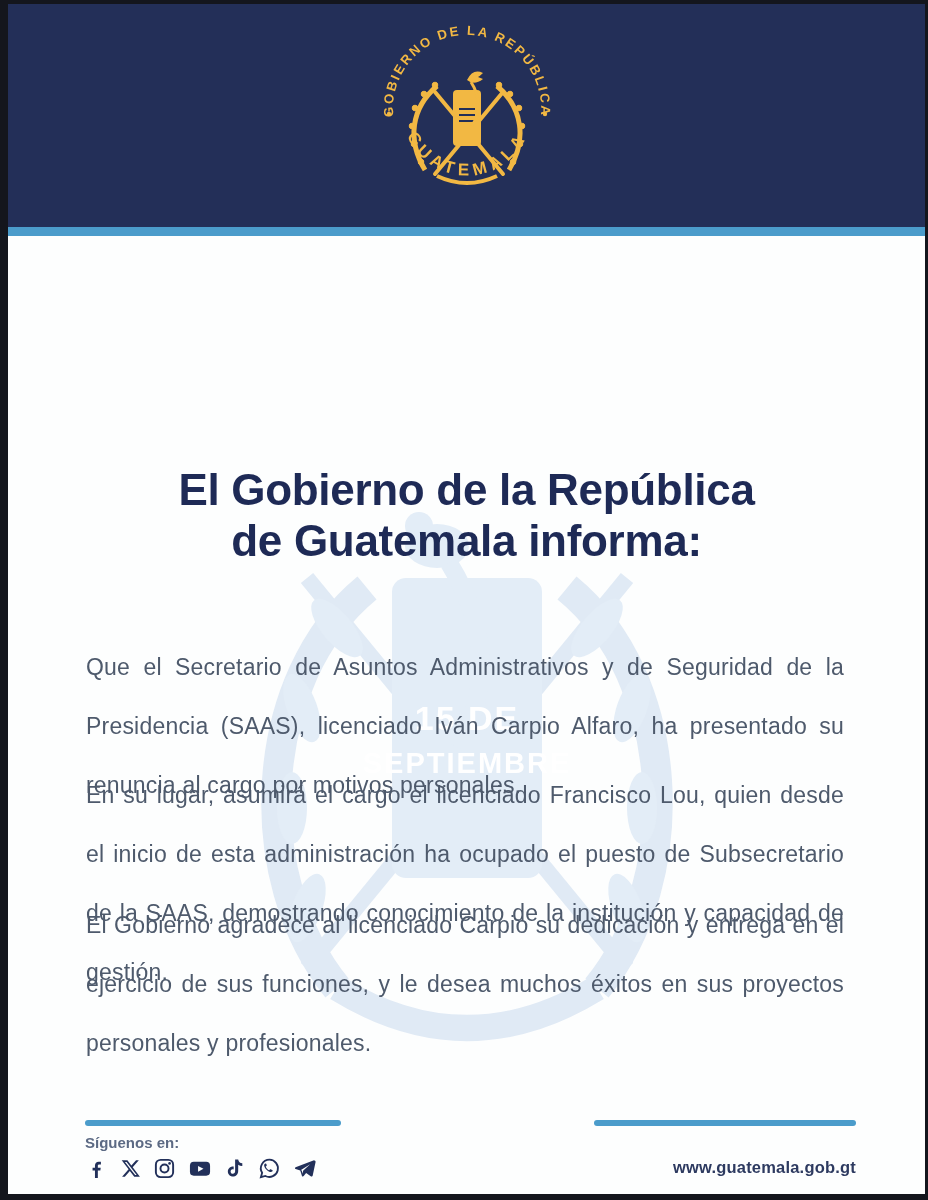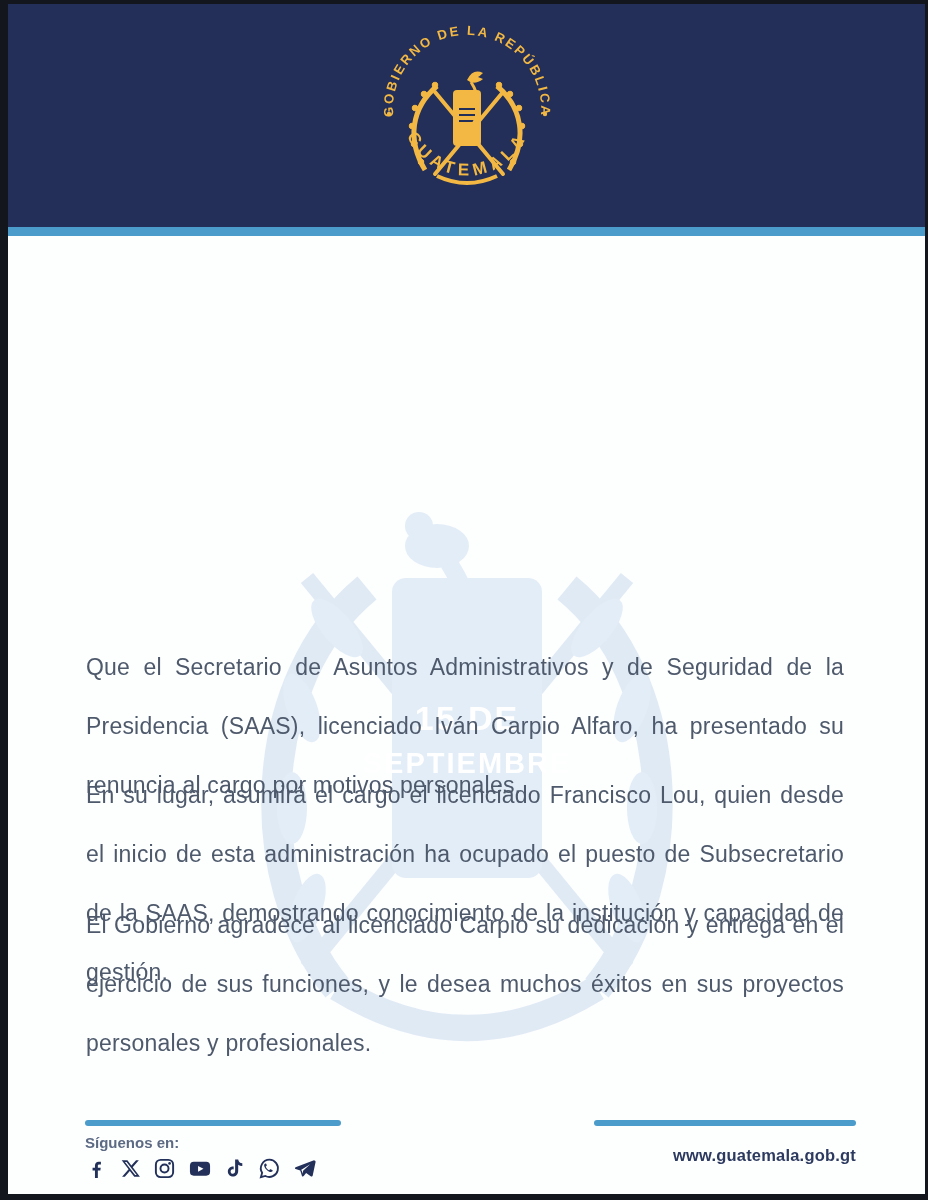--- a/index.html
+++ b/index.html
@@ -40,21 +40,21 @@
   .para-1{top:390px;}
   .para-2{top:518px;}
   .para-3{top:648px;}
   .footer-left{position:absolute;left:77px;top:884px;width:256px;}
   .footer-right{position:absolute;right:69px;top:884px;width:262px;text-align:right;}
   .rule{height:6px;background:#4b9ccb;border-radius:3px;}
   .follow-label{margin-top:8px;font-size:15px;font-weight:600;color:#5c6a84;}
   .icons-row{margin-top:6px;display:flex;gap:11px;align-items:center;color:#22305a;}
   .icons-row svg{display:block;}
   .site-link{
-    display:inline-block;margin-top:20px;font-size:16.5px;font-weight:700;
+    display:inline-block;margin-top:32px;font-size:16.5px;font-weight:700;
     color:#2d3a60;text-decoration:none;letter-spacing:.2px;text-align:center;
   }
 </style>
 </head>
 <body>
 
 <header class="masthead">
   <svg class="logo-svg" width="180" height="180" viewBox="0 0 172 180" xmlns="http://www.w3.org/2000/svg" xmlns:xlink="http://www.w3.org/1999/xlink">
     <defs>
       <path id="arcTop" d="M 14,102 A 74,74 0 1 1 158,102"></path>
@@ -136,20 +136,22 @@
     </g>
     <path d="M262 135 C 302 200 302 262 272 320" stroke="#e3edf7" stroke-width="18" fill="none"></path>
     <text x="280" y="302" text-anchor="middle" font-size="34" font-weight="bold" fill="#ffffff" letter-spacing="2">15 DE</text>
     <text x="280" y="345" text-anchor="middle" font-size="29" font-weight="bold" fill="#ffffff" letter-spacing="2">SEPTIEMBRE</text>
   </svg>
 
   <div class="content">
 
 
     <h1 class="doc-title">
+      <span style="display:block">El Gobierno de la República</span>
+      <span style="display:block">de Guatemala informa:</span>
     </h1>
 
     <p class="para para-1">Que el Secretario de Asuntos Administrativos y de Seguridad de la Presidencia (SAAS), licenciado Iván Carpio Alfaro, ha presentado su renuncia al cargo por motivos personales.</p>
 
     <p class="para para-2">En su lugar, asumirá el cargo el licenciado Francisco Lou, quien desde el inicio de esta administración ha ocupado el puesto de Subsecretario de la SAAS, demostrando conocimiento de la institución y capacidad de gestión.</p>
 
     <p class="para para-3">El Gobierno agradece al licenciado Carpio su dedicación y entrega en el ejercicio de sus funciones, y le desea muchos éxitos en sus proyectos personales y profesionales.</p>
 
     <div class="footer-left">
       <div class="rule"></div>

